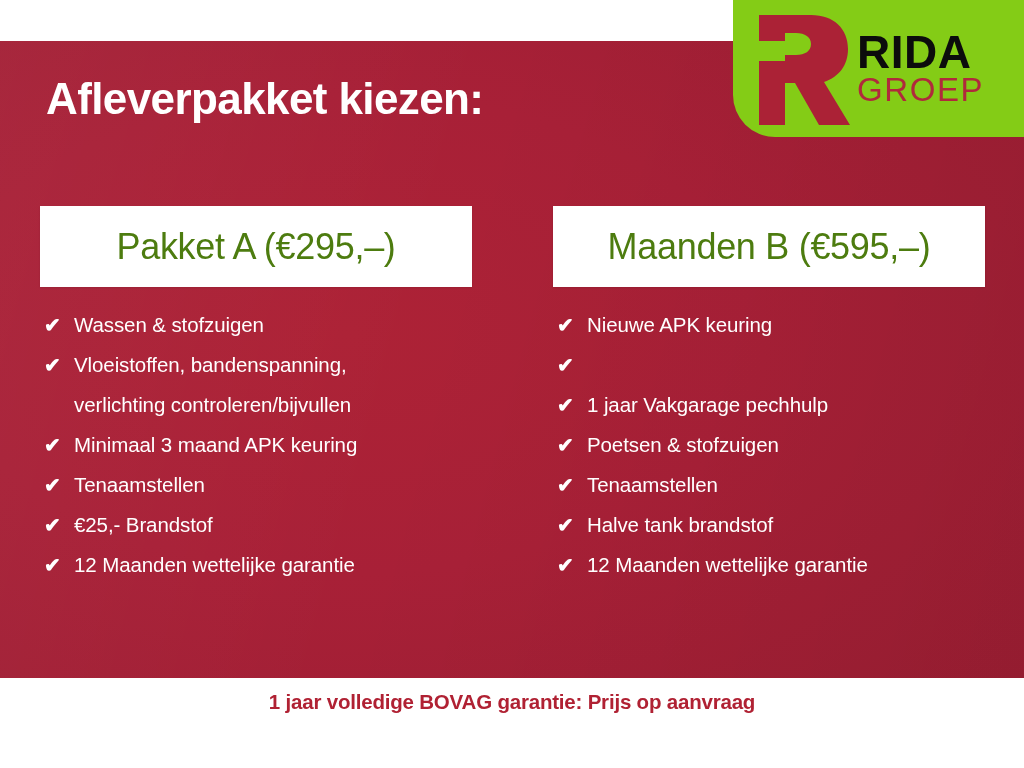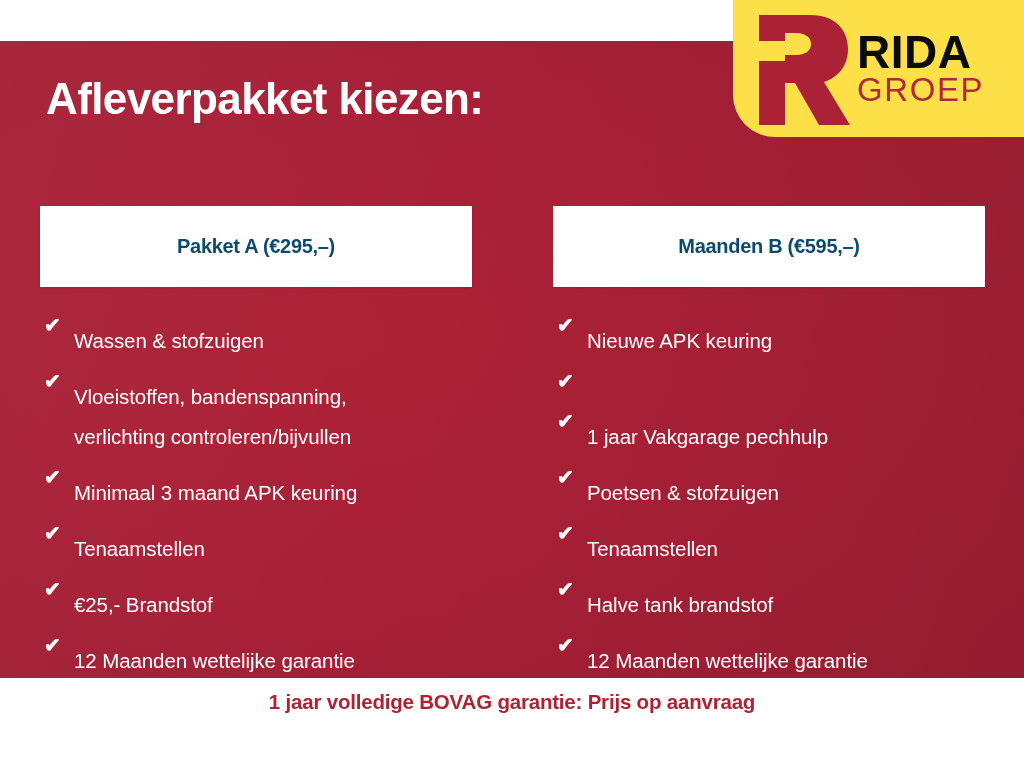--- a/index.html
+++ b/index.html
@@ -52,21 +52,21 @@
     z-index: 4;
   }
 
   
   .logo-panel {
     position: absolute;
     right: 0;
     top: 0;
     width: 291px;
     height: 137px;
-    background: #fde047;
+    background: #84cc16;
     border-bottom-left-radius: 42px;
     z-index: 5;
     display: flex;
     align-items: center;
     padding-left: 16px;
     box-sizing: border-box;
   }
   .logo-mark {
     width: 104px;
     height: 118px;
@@ -112,23 +112,23 @@
 
   .pkg-card {
     background: #ffffff;
     height: 81px;
     display: flex;
     align-items: center;
     justify-content: center;
     box-shadow: 0 1px 2px rgba(0,0,0,0.10);
   }
   .pkg-title {
-    font-size: 20px;
-    font-weight: 700;
-    color: #0c4a6e;
+    font-size: 36px;
+    font-weight: 400;
+    color: #4d7c0f;
     letter-spacing: -0.3px;
     white-space: nowrap;
   }
 
   .feature-list {
     list-style: none;
     margin: 0;
     padding: 18px 0 0 4px;
   }
   .feature-item {
@@ -143,21 +143,20 @@
   .check {
     flex: 0 0 auto;
     width: 30px;
     font-size: 20px;
     font-weight: 700;
     color: #ffffff;
     line-height: 40px;
   }
   .feature-text {
     white-space: pre-line;
-    margin-top: 16px;
   }
 
   
   .footer {
     position: absolute;
     left: 0;
     top: 678px;
     width: 1024px;
     height: 90px;
     background: #ffffff;

